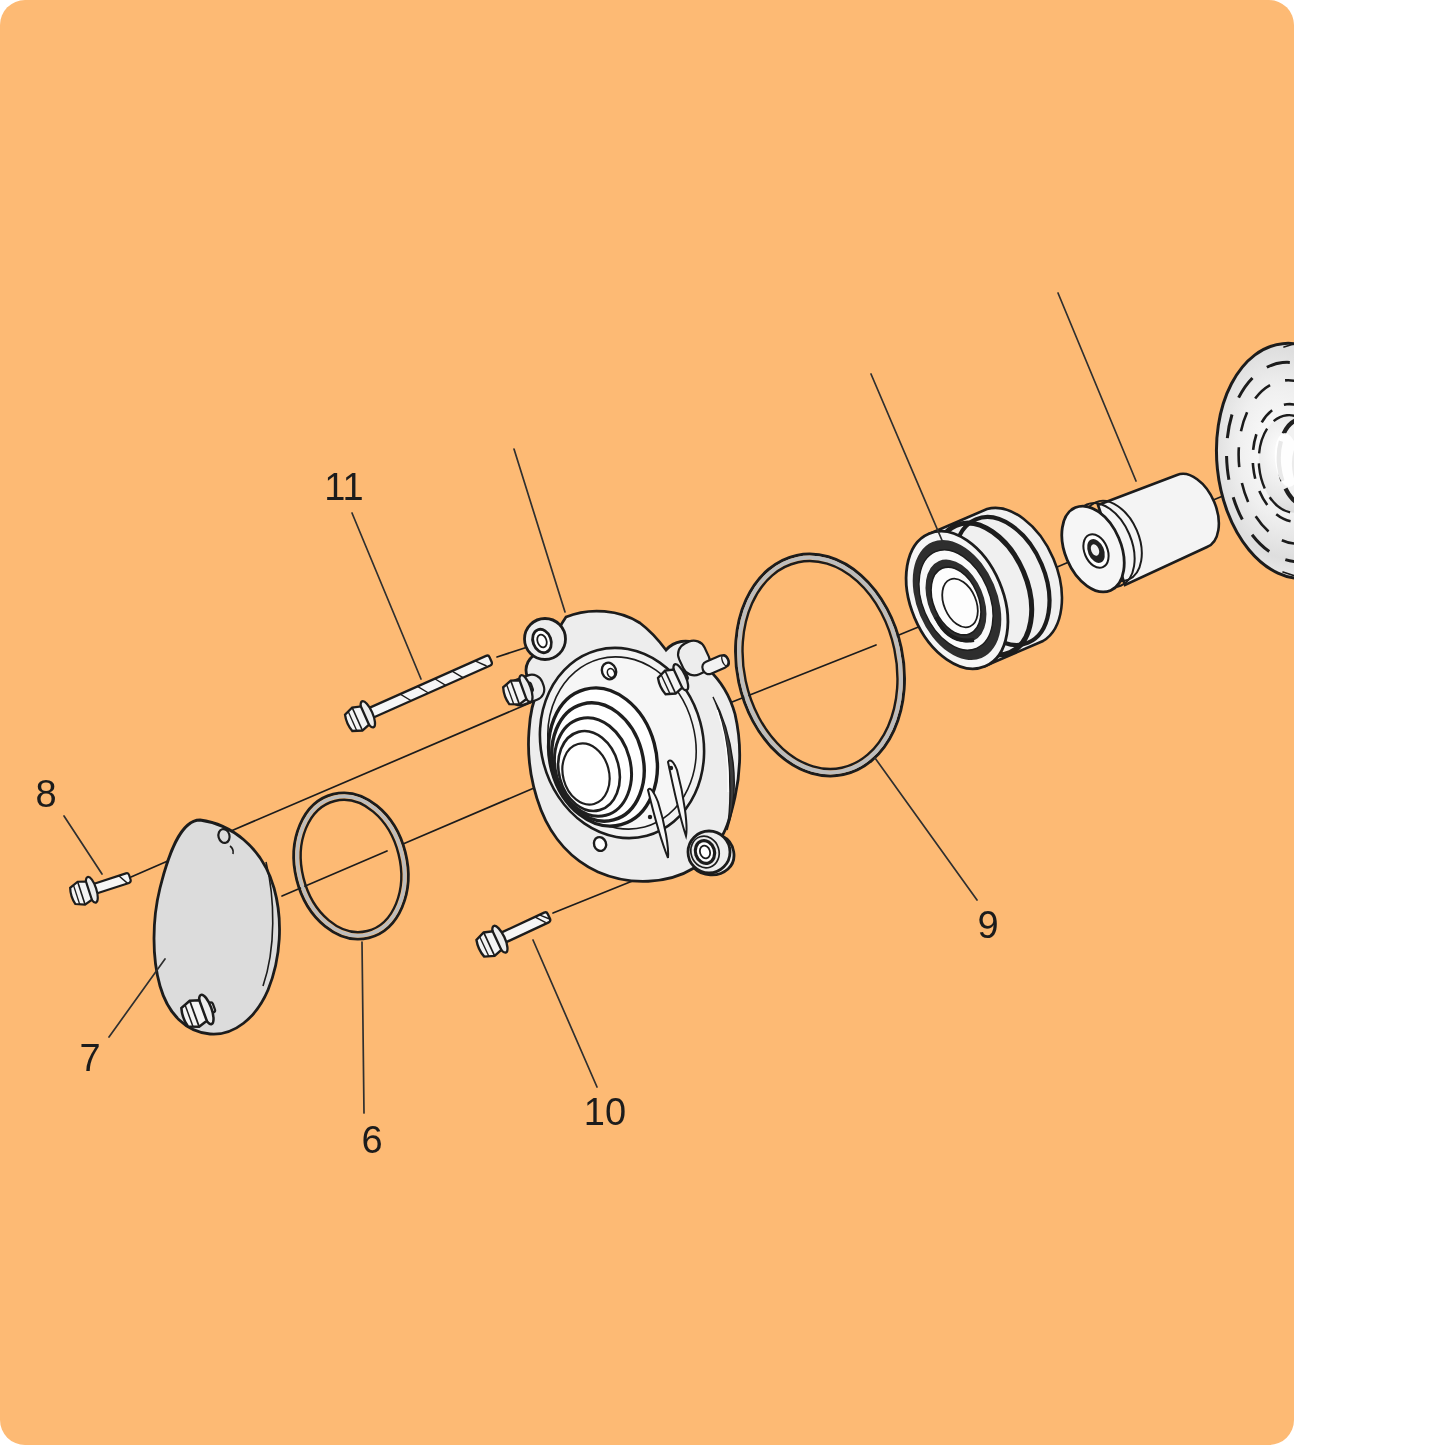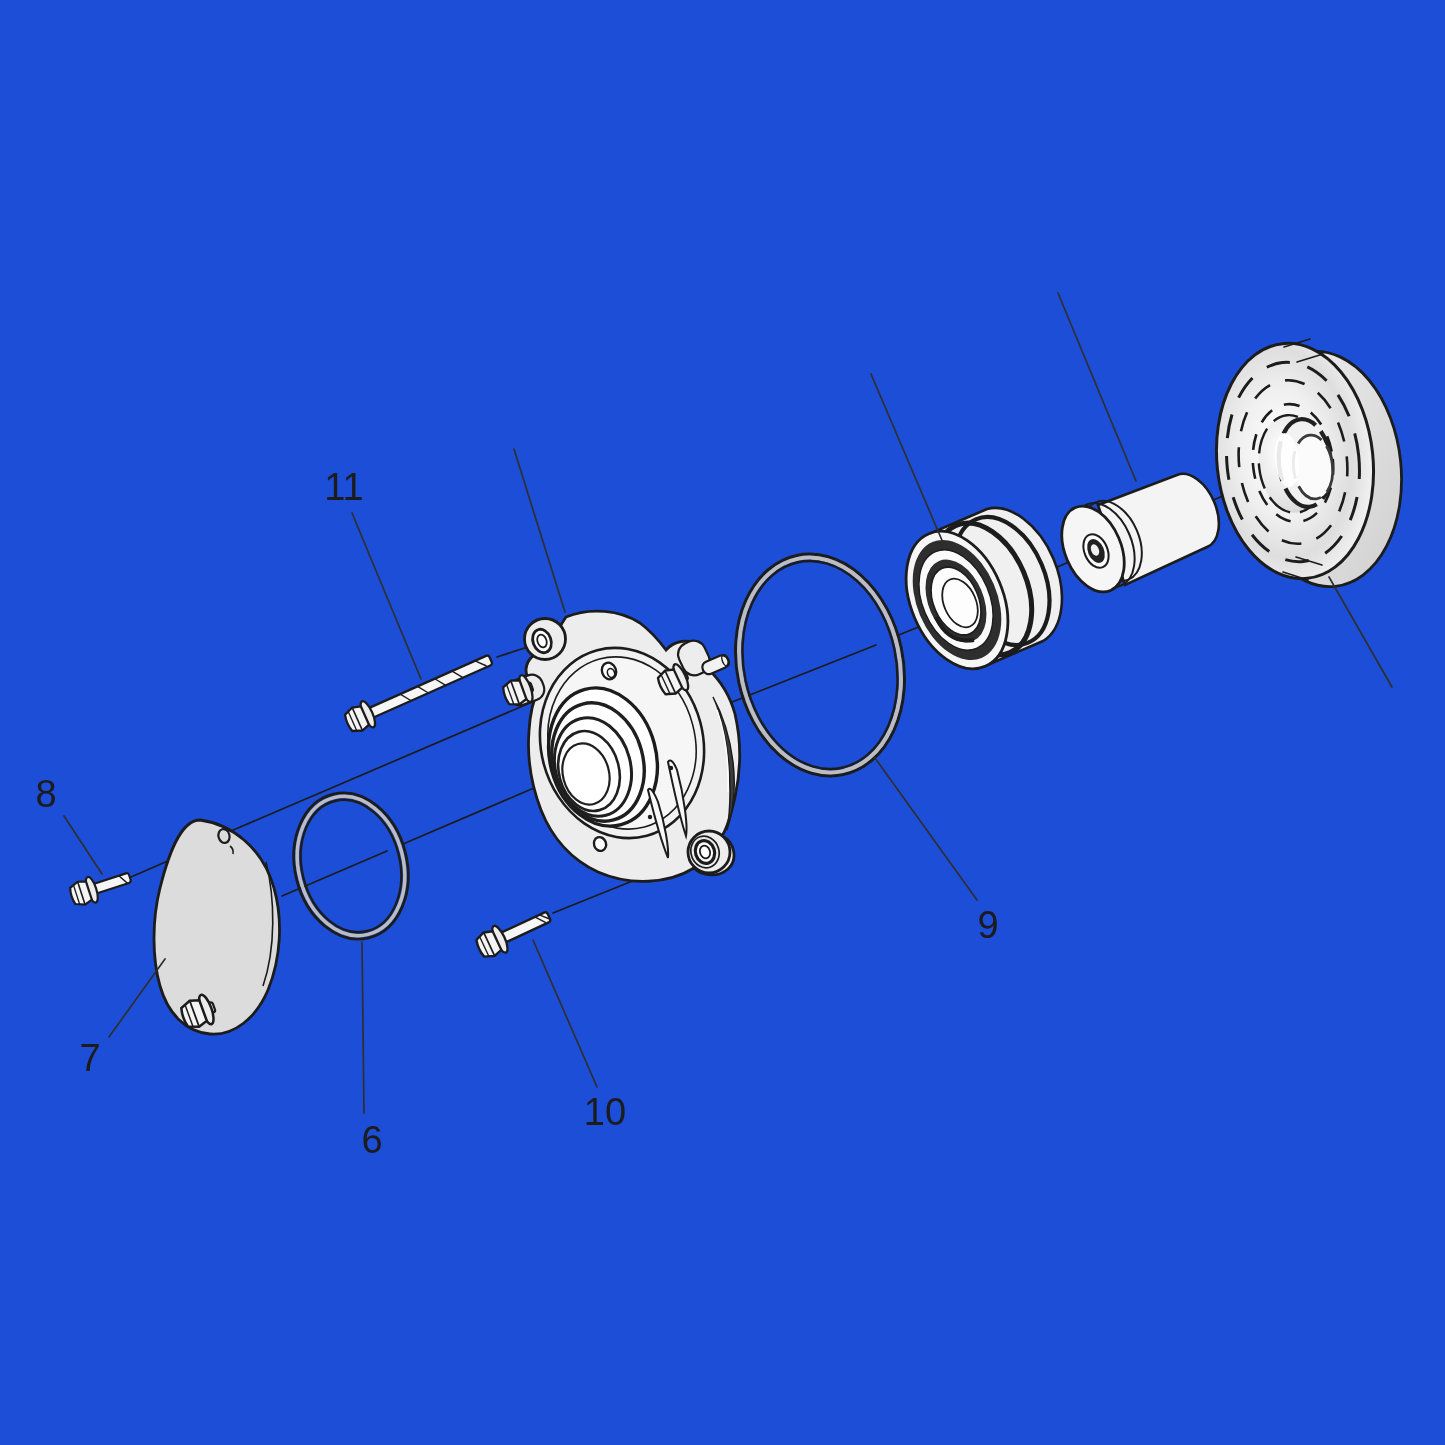--- a/index.html
+++ b/index.html
@@ -1,17 +1,17 @@
 <!DOCTYPE html>
 <html><head>
 <meta charset="utf-8">
 <style>
   html,body{margin:0;padding:0;background:#ffffff;}
-  .stage{width:1445px;height:1445px;position:relative;background:#1d4ed8;overflow:hidden;
-         font-family:"Liberation Sans", sans-serif;}
+  .stage{width:1294px;height:1445px;position:relative;background:#fdba74;overflow:hidden;
+         font-family:"Liberation Sans", sans-serif;border-radius:25px;}
   svg{display:block}
   .lnthin{stroke:#1c1c1c;stroke-width:1.7;fill:none;stroke-linecap:round;}
   .leader{stroke:#2f2f2f;stroke-width:1.7;fill:none;stroke-linecap:round;}
   .callout{font-family:"Liberation Sans", sans-serif;font-size:38px;fill:#1c1c1c;
            text-anchor:middle;}
 </style>
 </head>
 <body>
 
 <div class="stage">

